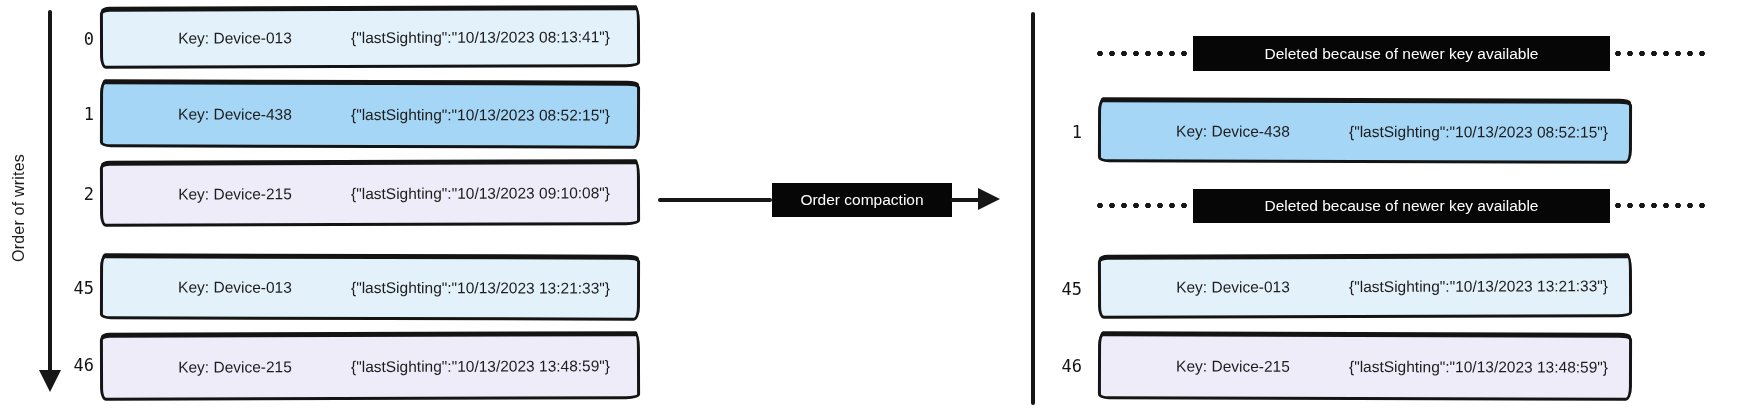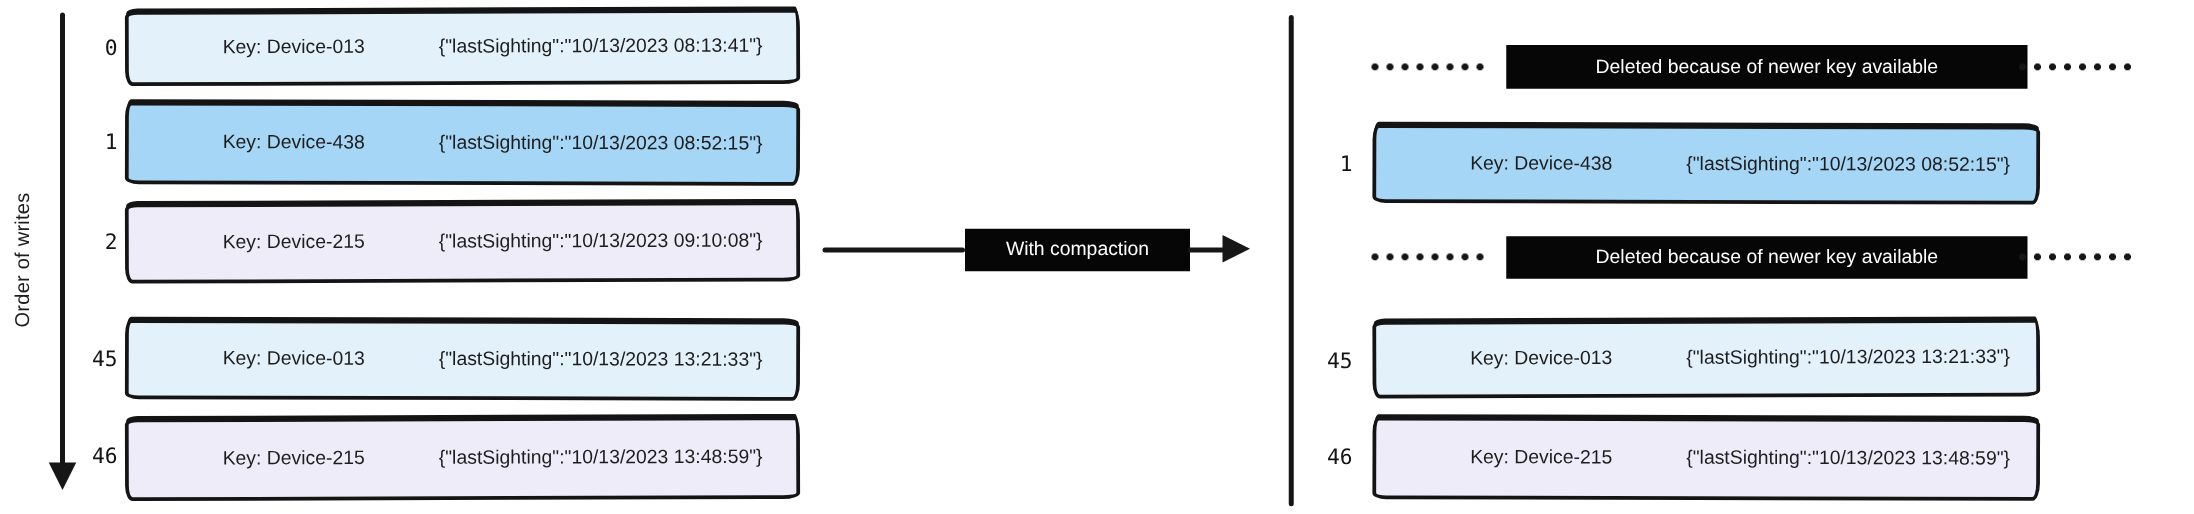--- a/index.html
+++ b/index.html
@@ -54,21 +54,21 @@
     padding-left:16px;
     box-shadow:0 -3px 0 -1px #141414;
   }
   .wob-a{border-radius:10px 4px 14px 6px / 5px 15px 5px 12px;transform:rotate(-0.18deg);}
   .wob-b{border-radius:5px 13px 6px 11px / 12px 5px 14px 5px;transform:rotate(0.15deg);}
   .record-key{flex:0 0 232px;font-size:15.5px;color:#1d1d1d;white-space:nowrap;text-align:center;}
   .record-value{font-size:15.5px;color:#1d1d1d;white-space:nowrap;}
   
   .deleted-box{
     position:absolute;background:#060606;color:#ffffff;font-size:15.5px;
-    display:flex;align-items:center;justify-content:center;white-space:nowrap;margin-left:12px;
+    display:flex;align-items:center;justify-content:center;white-space:nowrap;
   }
   .dotted-line{
     position:absolute;height:7px;width:98px;
     background-image:radial-gradient(circle, #161616 2.6px, transparent 3px);
     background-size:12px 7px;background-repeat:repeat-x;background-position:left center;
   }
 </style>
 </head>
 <body>
 
@@ -115,21 +115,21 @@
       <div class="idx" style="left:52px;top:355px;">46</div>
       <div class="record-box wob-a" style="left: 100px; top: 334px; width: 540px; height: 66px; background-color: rgb(239, 236, 249);">
         <span class="record-key">Key: Device-215</span>
         <span class="record-value">{"lastSighting":"10/13/2023 13:48:59"}</span>
       </div>
     </div>
   </div>
 
   <div>
     <div class="h-line seg1"></div>
-    <div class="compaction-label">With compaction</div>
+    <div class="compaction-label">Order compaction</div>
     <div class="h-line seg2"></div>
     <div class="h-arrow-head"></div>
   </div>
 
   <div>
     <div class="boundary-line"></div>
 
     <div>
       <div class="dotted-line" style="left:1094px;top:50px;"></div>
       <div class="deleted-box" style="left:1193px;top:36px;width:417px;height:35px;">Deleted because of newer key available</div>

